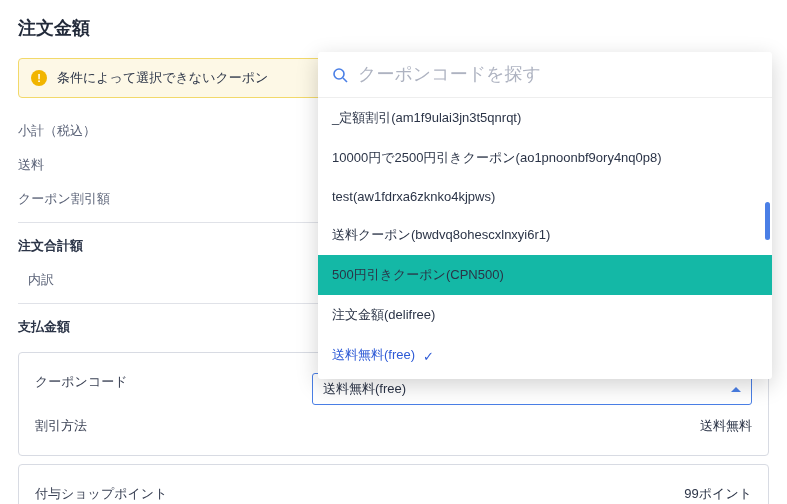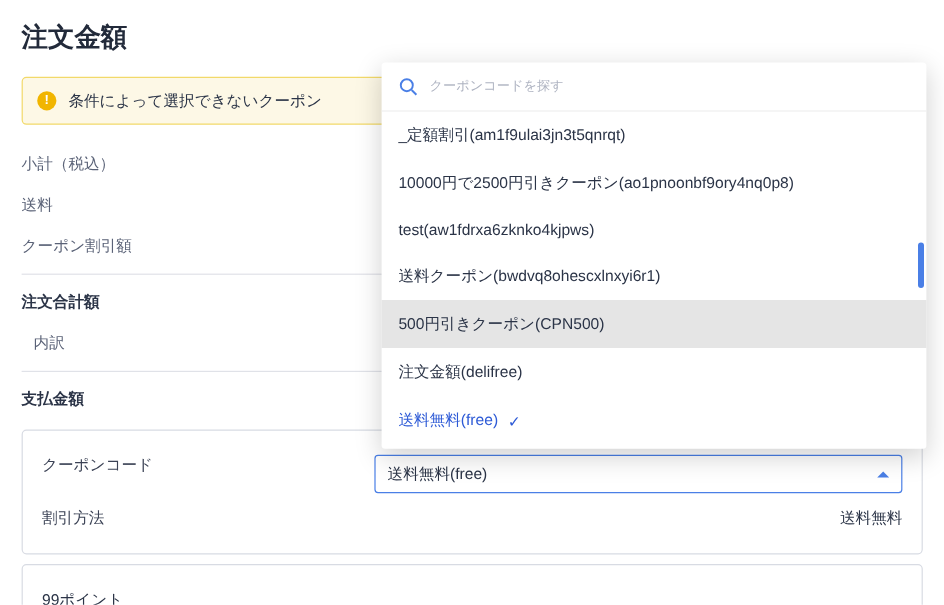--- a/index.html
+++ b/index.html
@@ -1,39 +1,39 @@
 <!DOCTYPE html>
 <html><head>
 <meta charset="utf-8">
 <style>
 *{box-sizing:border-box;margin:0;padding:0}
 body{font-family:"Hiragino Sans","Meiryo",sans-serif;background:#fff;color:#2b3447;font-size:13px;width:787px;height:504px;overflow:hidden;padding:16px 18px}
-.title{font-size:22px;font-weight:700;color:#222a3a;margin-bottom:18px}
+.title{font-size:18px;font-weight:700;color:#222a3a;margin-bottom:18px}
 .alert{background:#fdf8e6;border:1px solid #f2d96a;border-radius:4px;padding:10px 12px;display:flex;align-items:center;gap:10px;margin-bottom:16px}
 .alert-icon{width:16px;height:16px;border-radius:50%;background:#f1b500;color:#fff;display:flex;align-items:center;justify-content:center;font-size:11px;font-weight:700;flex:0 0 16px}
 .row{display:flex;justify-content:space-between;padding:8px 0;color:#5c6477}
 .row .lbl{color:#5a6277}
 .row .val{color:#2b3447}
 .sub{padding-left:10px;color:#6c7488}
 .divider{border-bottom:1px solid #e0e2e8;margin:6px 0}
 .sec-total{display:flex;justify-content:space-between;padding:8px 0}
 .sec-total .lbl{font-weight:700;color:#2b3447}
 .sec-total .val{font-weight:700}
 .card{border:1px solid #d8dbe3;border-radius:4px;padding:14px 16px;margin-top:8px}
 .card-row{display:flex;justify-content:space-between;align-items:flex-start;padding:6px 0}
 .card-row .lbl{color:#3b4255}
 .select-box{border:1px solid #4a7fe6;border-radius:3px;padding:6px 10px;display:flex;align-items:center;justify-content:space-between;cursor:pointer;min-width:440px;color:#2b3447}
 .chev{width:0;height:0;border-left:5px solid transparent;border-right:5px solid transparent;border-bottom:5px solid #4a7fe6}
 .popup{position:absolute;left:300px;top:36px;width:454px;background:#fff;box-shadow:0 6px 22px rgba(0,0,0,.18);border-radius:3px;z-index:50;padding-bottom:4px}
 .search{display:flex;align-items:center;gap:10px;padding:12px 14px;border-bottom:1px solid #eee}
 .search svg{flex:0 0 16px}
-.search input{border:none;outline:none;font-size:11px;color:#333;flex:1}
+.search input{border:none;outline:none;font-size:18px;color:#333;flex:1}
 .search input::placeholder{color:#aeb3c1}
 .opt{padding:11px 14px;color:#2b3447;cursor:pointer;display:flex;align-items:flex-end;gap:8px}
-.opt.hover{background:#e5e5e5}
+.opt.hover{background:#14b8a6}
 .opt.selected{color:#2d5ad6}
 .check{color:#2d5ad6}
 .scroll-thumb{position:absolute;right:2px;top:150px;width:5px;height:38px;background:#4a7fe6;border-radius:3px}
 .val-right{text-align:right}
 .container{position:relative}
 </style>
 </head>
 <body>
 
 <div class="container">
@@ -83,20 +83,21 @@
       </div>
     </div>
     <div class="card-row">
       <span class="lbl">割引方法</span>
       <span class="val-right">送料無料</span>
     </div>
   </div>
 
   <div class="card">
     <div class="card-row">
+      <span class="lbl">付与ショップポイント</span>
       <span>99ポイント</span>
     </div>
   </div>
 
   <div class="popup">
     <div class="search">
       <svg width="16" height="16" viewBox="0 0 16 16">
           <circle cx="7" cy="7" r="5" fill="none" stroke="#4a7fe6" stroke-width="1.6"></circle>
           <line x1="11" y1="11" x2="15" y2="15" stroke="#4a7fe6" stroke-width="1.6"></line>
         </svg>

